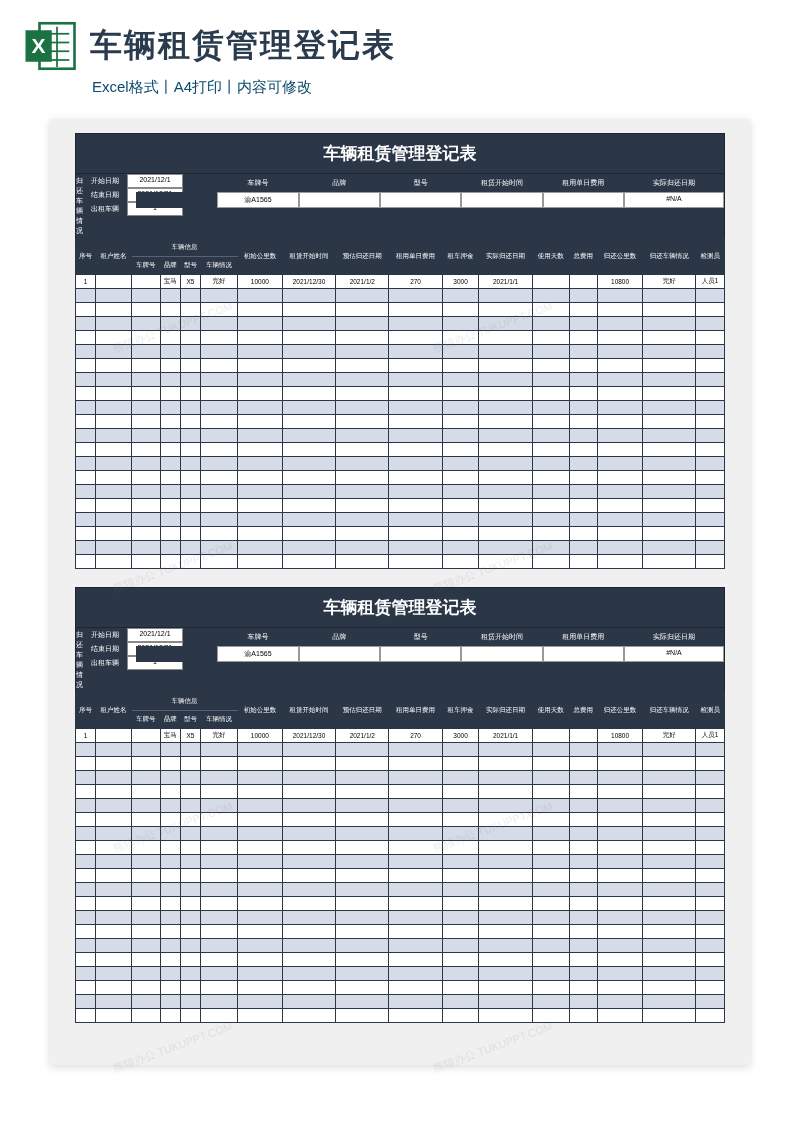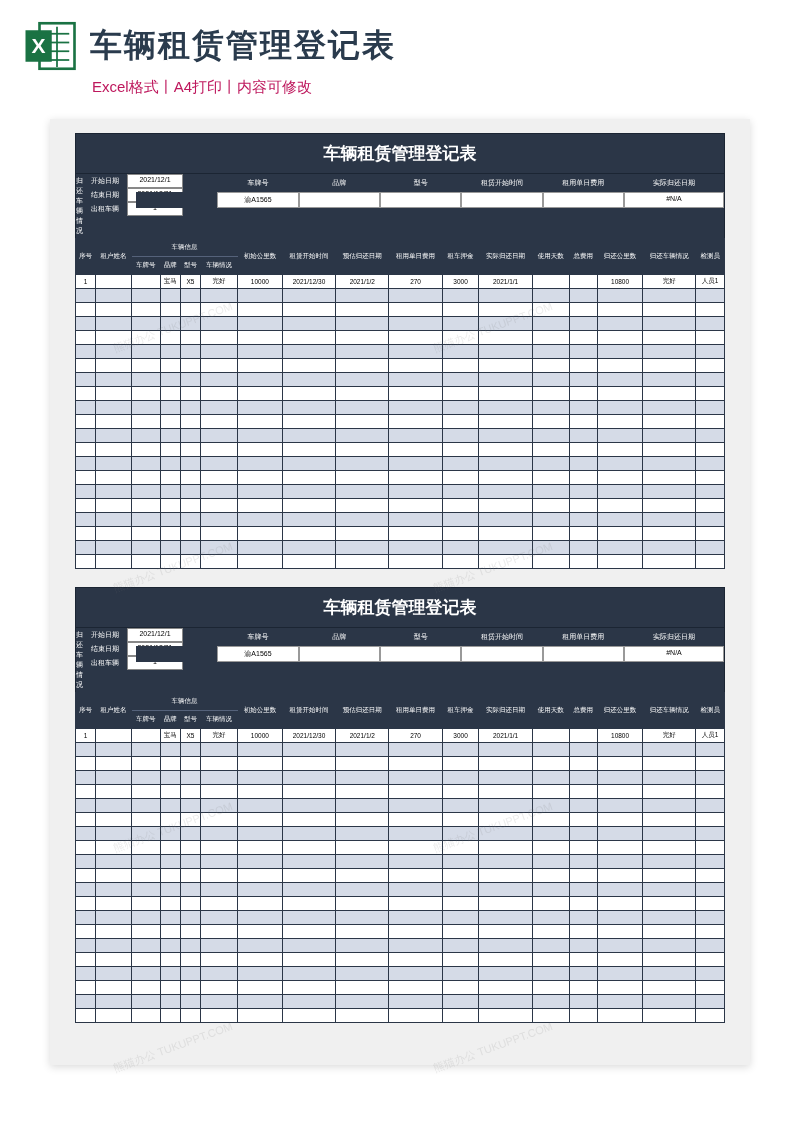--- a/index.html
+++ b/index.html
@@ -21,21 +21,21 @@
     margin-right: 12px;
   }
   .excel-icon svg { width: 100%; height: 100%; }
   .header-title {
     color: #2a3b4d;
     font-size: 32px;
     font-weight: 700;
     letter-spacing: 2px;
   }
   .header-sub {
-    color: #be185d;
+    color: #0c4a6e;
     font-size: 15px;
     padding: 0 0 10px 92px;
     margin-top: -4px;
   }
   .preview-area {
     background: #f0f0f0;
     margin: 12px 50px 0 50px;
     padding: 14px 0 24px 0;
     box-shadow: 0 2px 8px rgba(0,0,0,.15);
     overflow: hidden;

